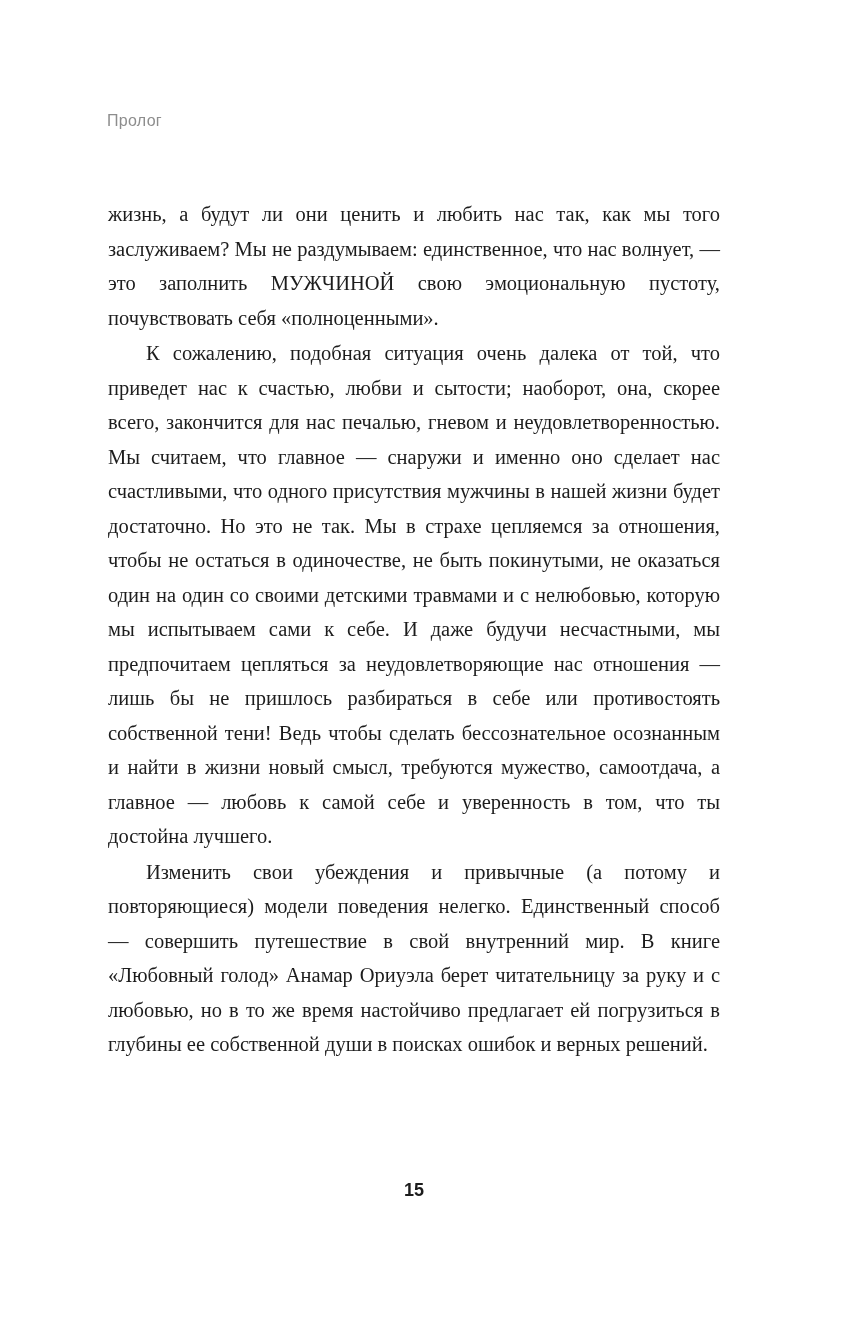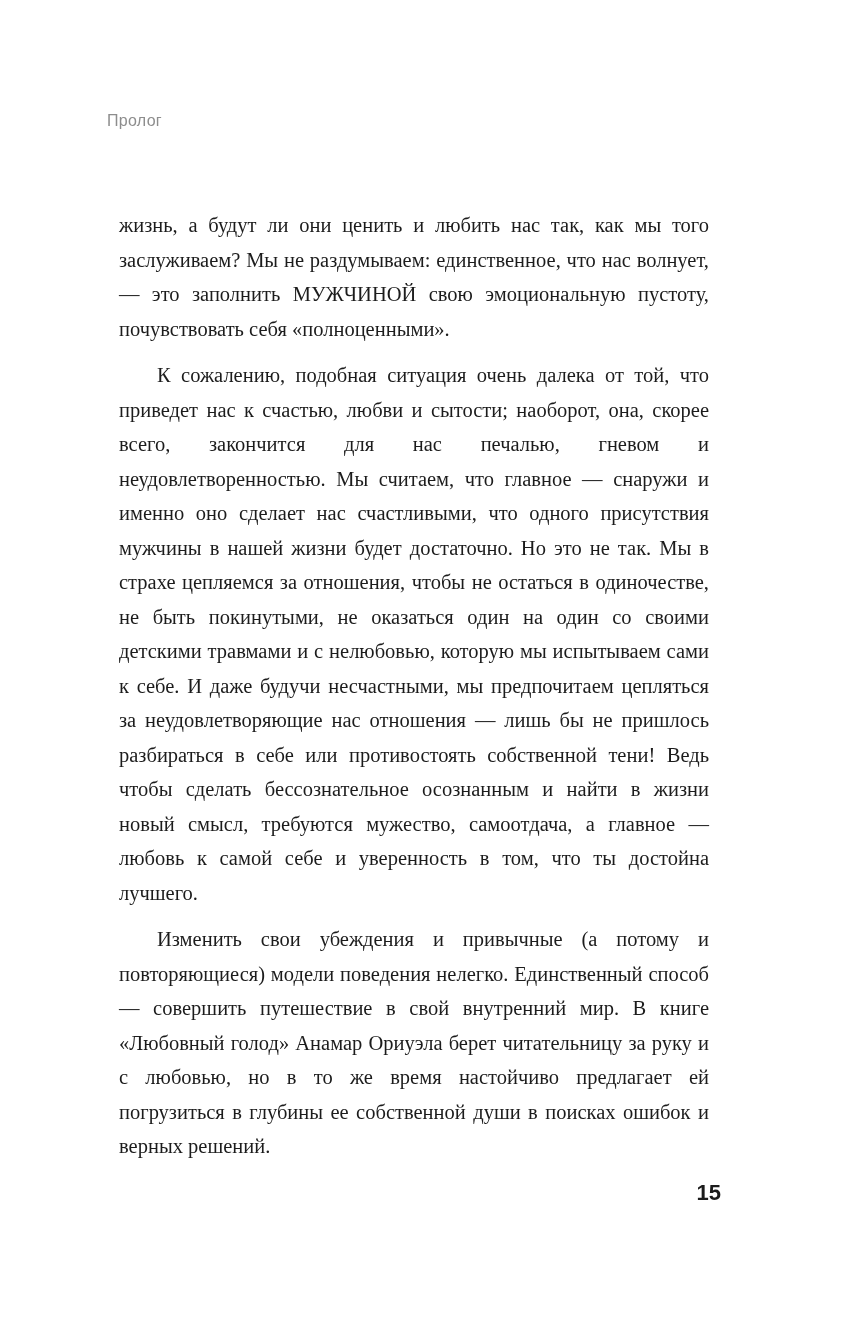--- a/index.html
+++ b/index.html
@@ -30,34 +30,34 @@
     position: absolute;
     left: 107px;
     width: 614px;
     top: 196px;
     font-size: 20.5px;
     line-height: 34.5px;
     text-align: justify;
     text-justify: inter-word;
   }
   .body-text p {
-    margin: 12px;
+    margin: 1px;
     padding: 0;
   }
   .body-text p.indent {
     text-indent: 38px;
   }
   .page-number {
     position: absolute;
     left: 107px;
     width: 614px;
     top: 1180px;
-    text-align: right;
+    text-align: center;
     font-family: "Liberation Sans", "DejaVu Sans", sans-serif;
-    font-size: 22px;
+    font-size: 18px;
     font-weight: 600;
     color: #1c1c1c;
   }
 </style>
 </head>
 <body>
 
 <div class="page">
 
   <div class="running-head">Пролог</div>

